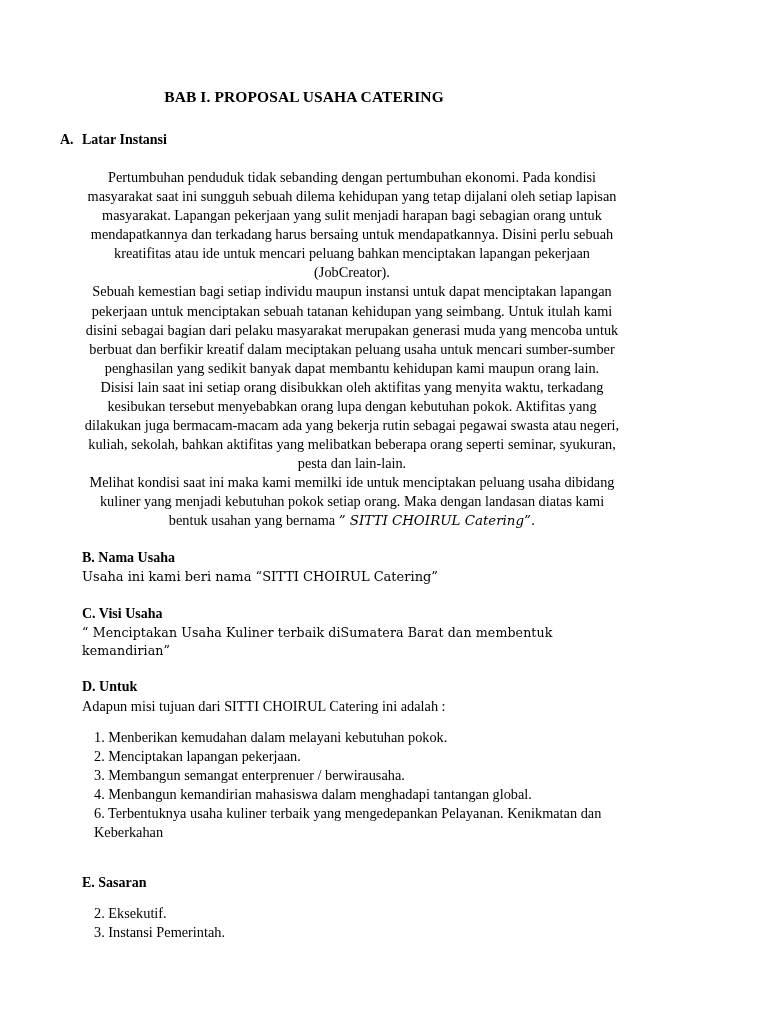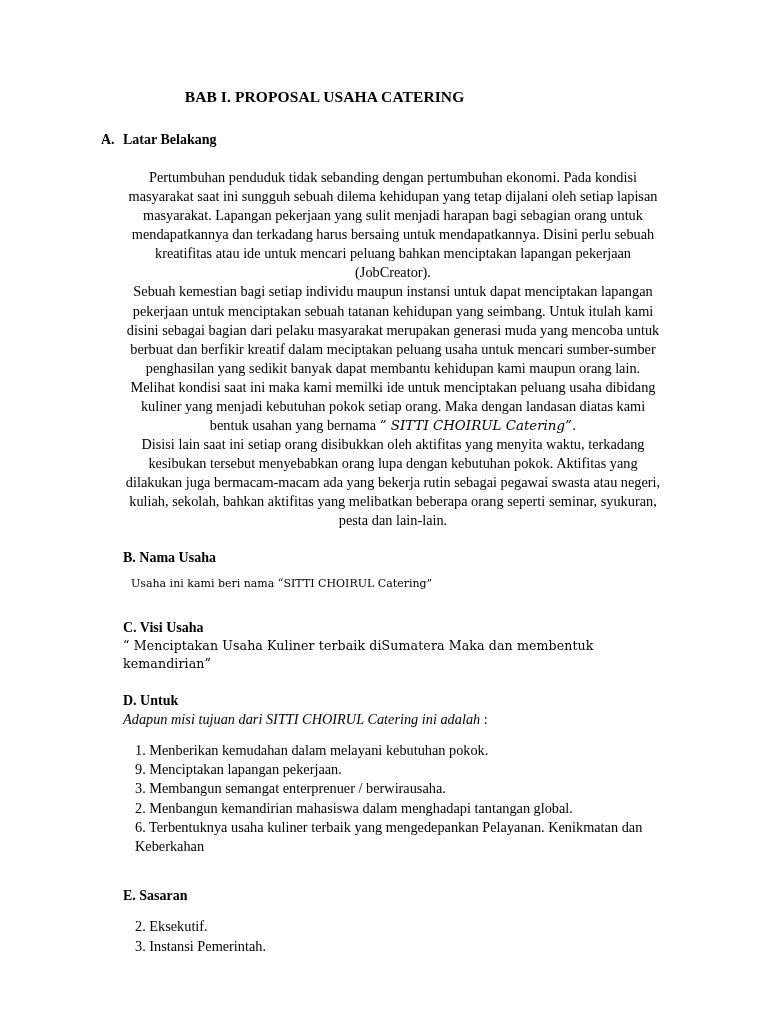--- a/index.html
+++ b/index.html
@@ -14,21 +14,21 @@
     font-family: "Liberation Serif", "DejaVu Serif", serif;
     color: #000000;
     overflow: hidden;
   }
   .page {
     position: relative;
     width: 696px;
     height: 1024px;
     background: #ffffff;
     box-sizing: border-box;
-    padding: 88px 98px 0 101px;
+    padding: 88px 98px 0 60px;
   }
   .doc-title {
     text-align: center;
     font-weight: bold;
     font-size: 15.5px;
     letter-spacing: 0.1px;
     margin: 0 0 26px 0;
     padding-right: 50px;
   }
   
@@ -58,37 +58,36 @@
     font-size: 14px;
     margin: 0;
     line-height: 1.335;
   }
   .line {
     font-size: 14.3px;
     line-height: 1.335;
     margin: 0;
   }
   .ital {
-    font-style: italic;
   }
   .spacer {
     height: 19px;
   }
   .visi-line {
     font-family: "DejaVu Serif", "Liberation Serif", serif;
     font-size: 12.6px;
     line-height: 1.4;
     letter-spacing: 0.1px;
     margin: 0;
   }
   .name-line {
     font-family: "DejaVu Serif", "Liberation Serif", serif;
-    font-size: 11px;
+    font-size: 13px;
     line-height: 1.4;
-    margin: 8px;
+    margin: 0;
   }
   .brand-ital {
     font-style: italic;
     font-family: "DejaVu Serif", "Liberation Serif", serif;
     font-size: 13.4px;
   }
   ol.plain {
     list-style: none;
     margin: 12px;
     padding: 0;
@@ -101,51 +100,51 @@
 </style>
 </head>
 <body>
 
 <div class="page">
 
   <div class="doc-title">BAB I. PROPOSAL USAHA CATERING</div>
 
   <div class="section-a-head">
     <span class="section-a-letter">A.</span>
-    <span>Latar Belakang</span>
+    <span>Latar Instansi</span>
   </div>
 
   <div class="body-block">
 
     <p class="para">Pertumbuhan penduduk tidak sebanding dengan pertumbuhan ekonomi. Pada kondisi masyarakat saat ini sungguh sebuah dilema kehidupan yang tetap dijalani oleh setiap lapisan masyarakat. Lapangan pekerjaan yang sulit menjadi harapan bagi sebagian orang untuk mendapatkannya dan terkadang harus bersaing untuk mendapatkannya. Disini perlu sebuah kreatifitas atau ide untuk mencari peluang bahkan menciptakan lapangan pekerjaan  (JobCreator).</p>
     <p class="para">Sebuah kemestian bagi setiap individu maupun instansi untuk dapat menciptakan lapangan pekerjaan untuk menciptakan sebuah tatanan kehidupan yang seimbang. Untuk itulah kami disini sebagai bagian dari pelaku masyarakat merupakan generasi muda yang mencoba untuk berbuat dan berfikir kreatif dalam meciptakan peluang usaha untuk mencari sumber-sumber penghasilan yang sedikit banyak dapat membantu kehidupan kami maupun orang lain.</p>
+    <p class="para">Disisi lain saat ini setiap orang disibukkan oleh aktifitas yang menyita waktu, terkadang kesibukan tersebut menyebabkan orang lupa dengan kebutuhan pokok. Aktifitas yang dilakukan juga bermacam-macam ada yang bekerja rutin sebagai pegawai swasta atau negeri, kuliah, sekolah, bahkan aktifitas yang melibatkan beberapa orang seperti seminar, syukuran, pesta dan lain-lain.</p>
+
     <p class="para"><span>Melihat kondisi saat ini maka kami memilki ide untuk menciptakan peluang usaha dibidang kuliner yang menjadi kebutuhan pokok setiap orang. Maka dengan landasan diatas kami bentuk usahan yang bernama </span><span class="brand-ital">” </span><span class="brand-ital">SITTI CHOIRUL Catering</span><span class="brand-ital">”.</span></p>
-
-    <p class="para">Disisi lain saat ini setiap orang disibukkan oleh aktifitas yang menyita waktu, terkadang kesibukan tersebut menyebabkan orang lupa dengan kebutuhan pokok. Aktifitas yang dilakukan juga bermacam-macam ada yang bekerja rutin sebagai pegawai swasta atau negeri, kuliah, sekolah, bahkan aktifitas yang melibatkan beberapa orang seperti seminar, syukuran, pesta dan lain-lain.</p>
 
     <div class="spacer"></div>
 
     <div class="section-head">B. Nama Usaha</div>
     <div class="name-line">Usaha ini kami beri nama “SITTI CHOIRUL Catering”</div>
 
     <div class="spacer"></div>
 
     <div class="section-head">C. Visi Usaha</div>
-    <div class="visi-line">“ Menciptakan Usaha Kuliner terbaik diSumatera Maka dan membentuk kemandirian”</div>
+    <div class="visi-line">“ Menciptakan Usaha Kuliner terbaik diSumatera Barat dan membentuk kemandirian”</div>
 
     <div class="spacer"></div>
 
     <div class="section-head">D. Untuk</div>
     <div class="line"><span class="ital">Adapun misi tujuan dari SITTI CHOIRUL Catering ini adalah</span><span> :</span></div>
 
     <ol class="plain">
       <li>1. Menberikan kemudahan dalam melayani kebutuhan pokok.</li>
-      <li>9. Menciptakan lapangan pekerjaan.</li>
+      <li>2. Menciptakan lapangan pekerjaan.</li>
       <li>3. Membangun semangat enterprenuer / berwirausaha.</li>
-      <li>2. Menbangun kemandirian mahasiswa dalam menghadapi tantangan global.</li>
+      <li>4. Menbangun kemandirian mahasiswa dalam menghadapi tantangan global.</li>
       <li>6. Terbentuknya usaha kuliner terbaik yang mengedepankan Pelayanan. Kenikmatan dan Keberkahan</li>
     </ol>
 
     <div class="spacer"></div>
 
     <div class="section-head">E. Sasaran</div>
 
     <ol class="plain">
       <li>2. Eksekutif.</li>
       <li>3. Instansi Pemerintah.</li>

